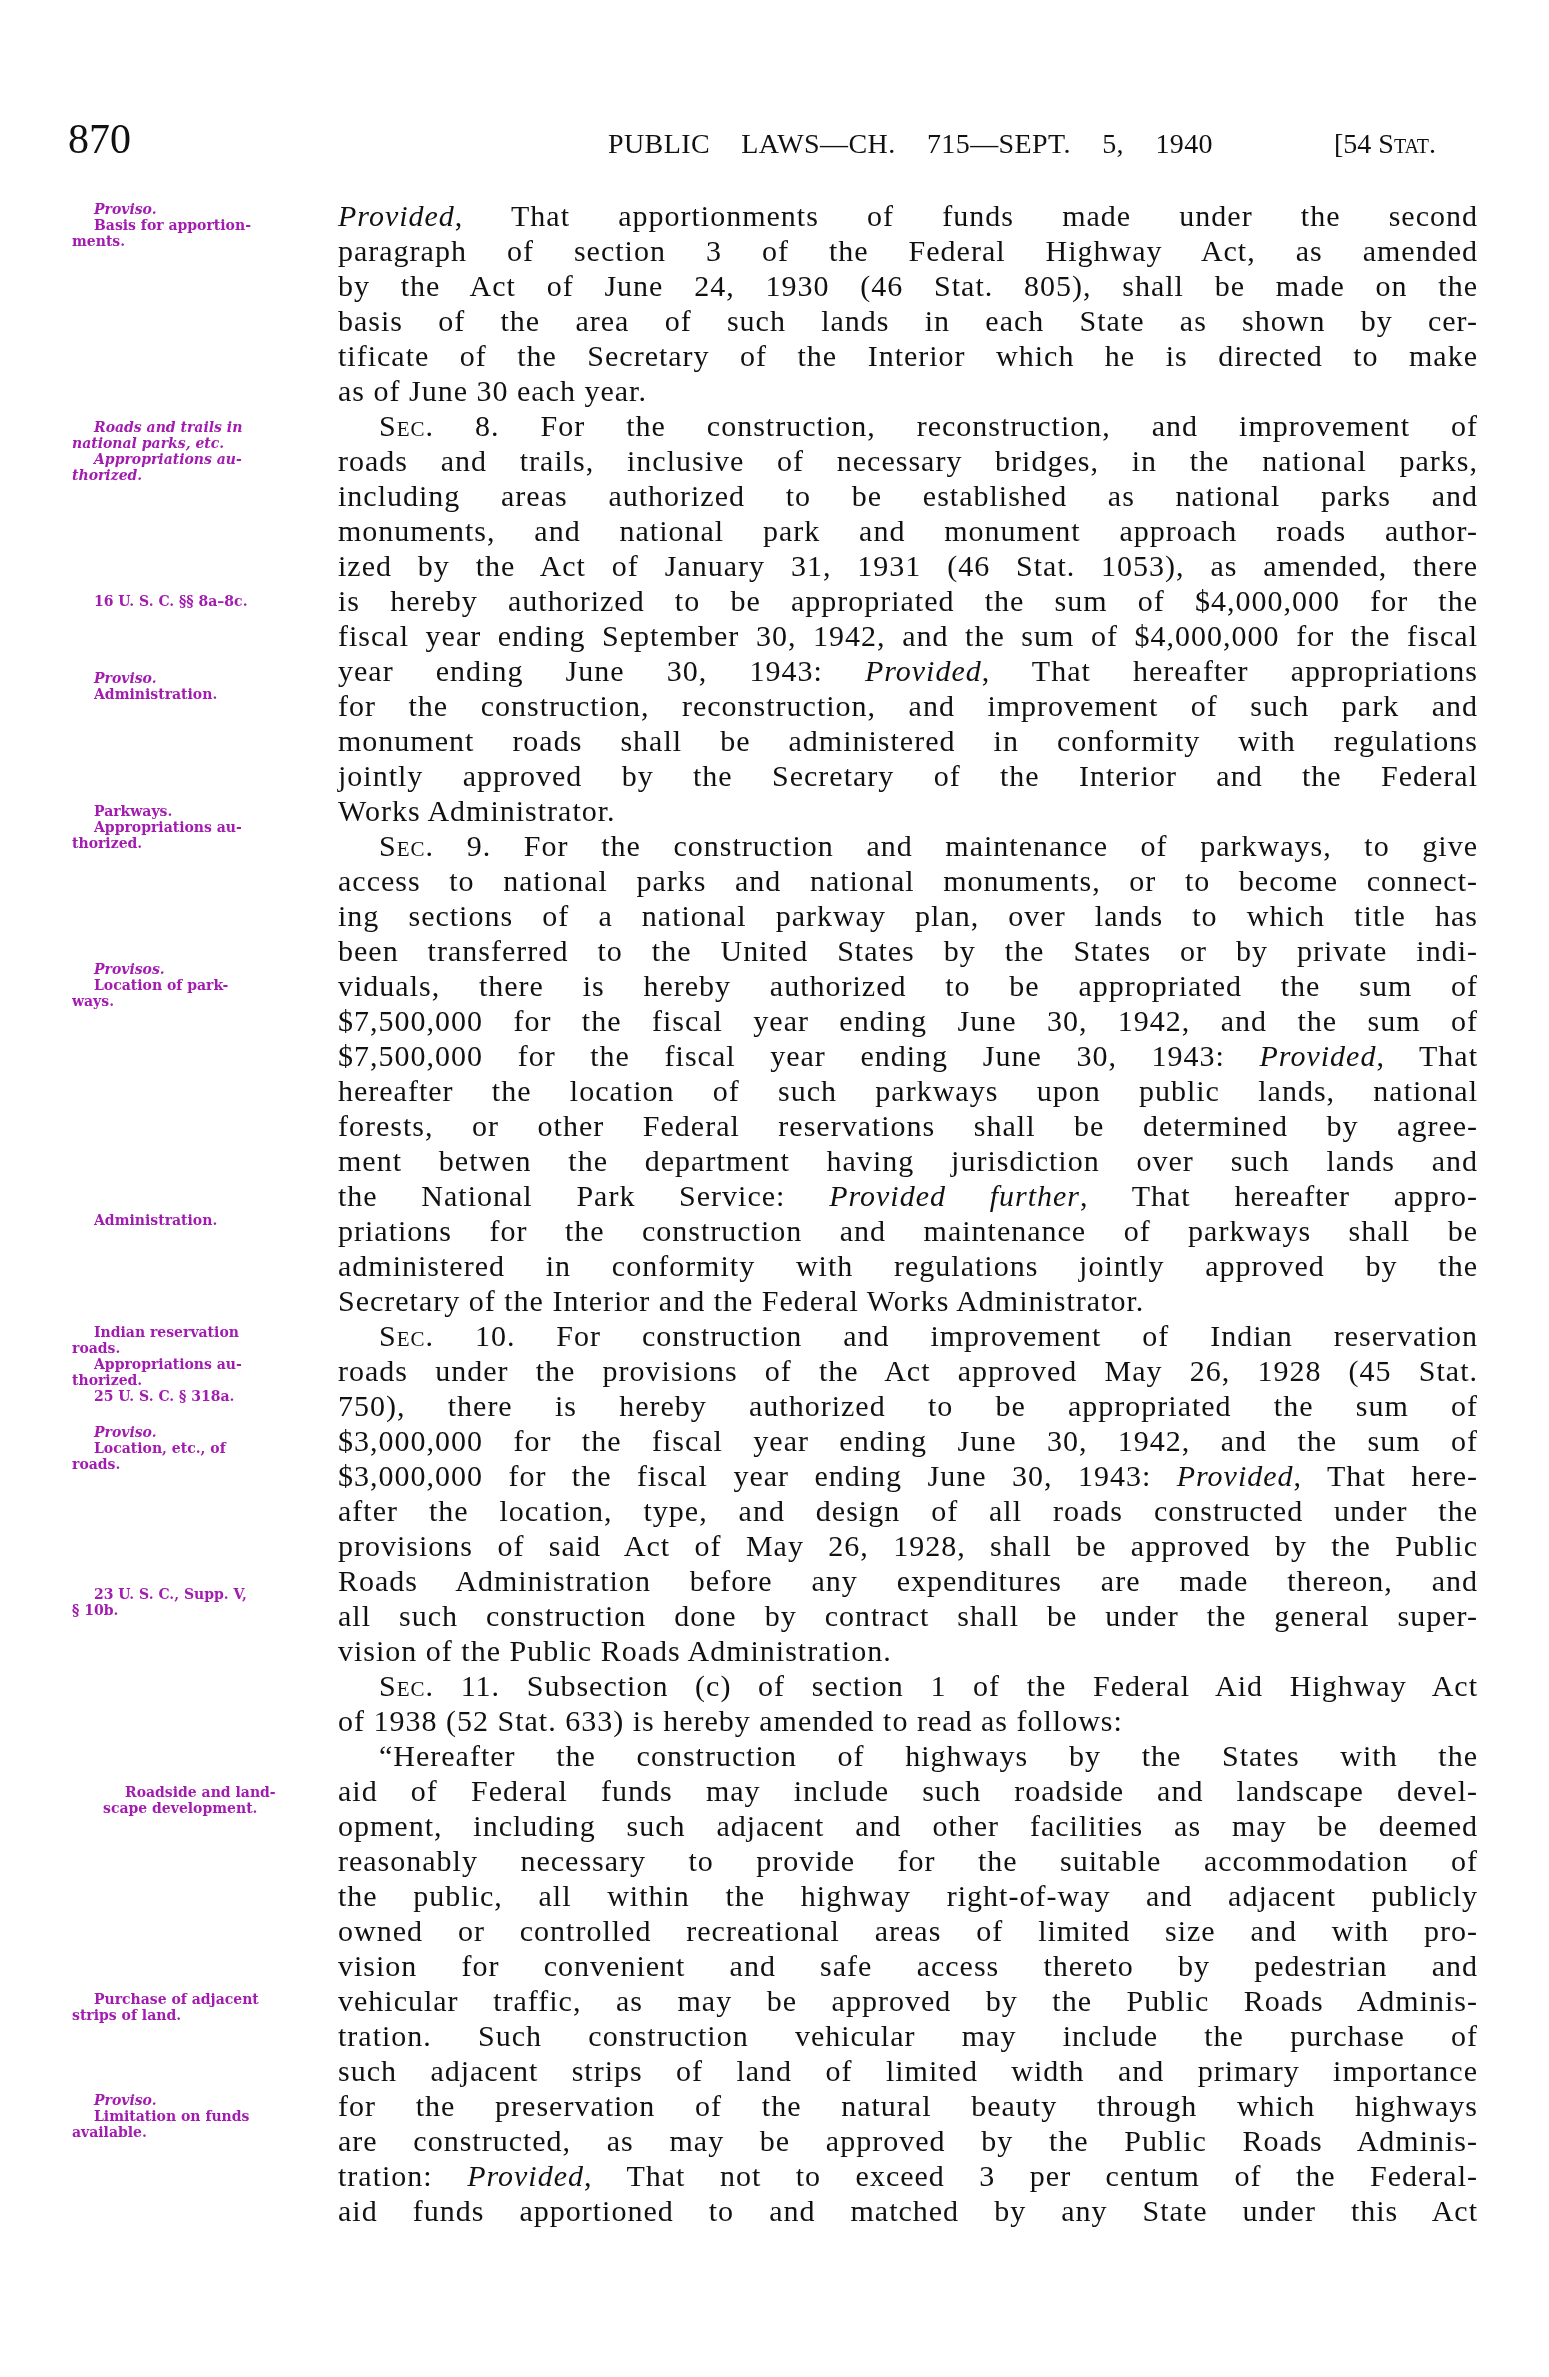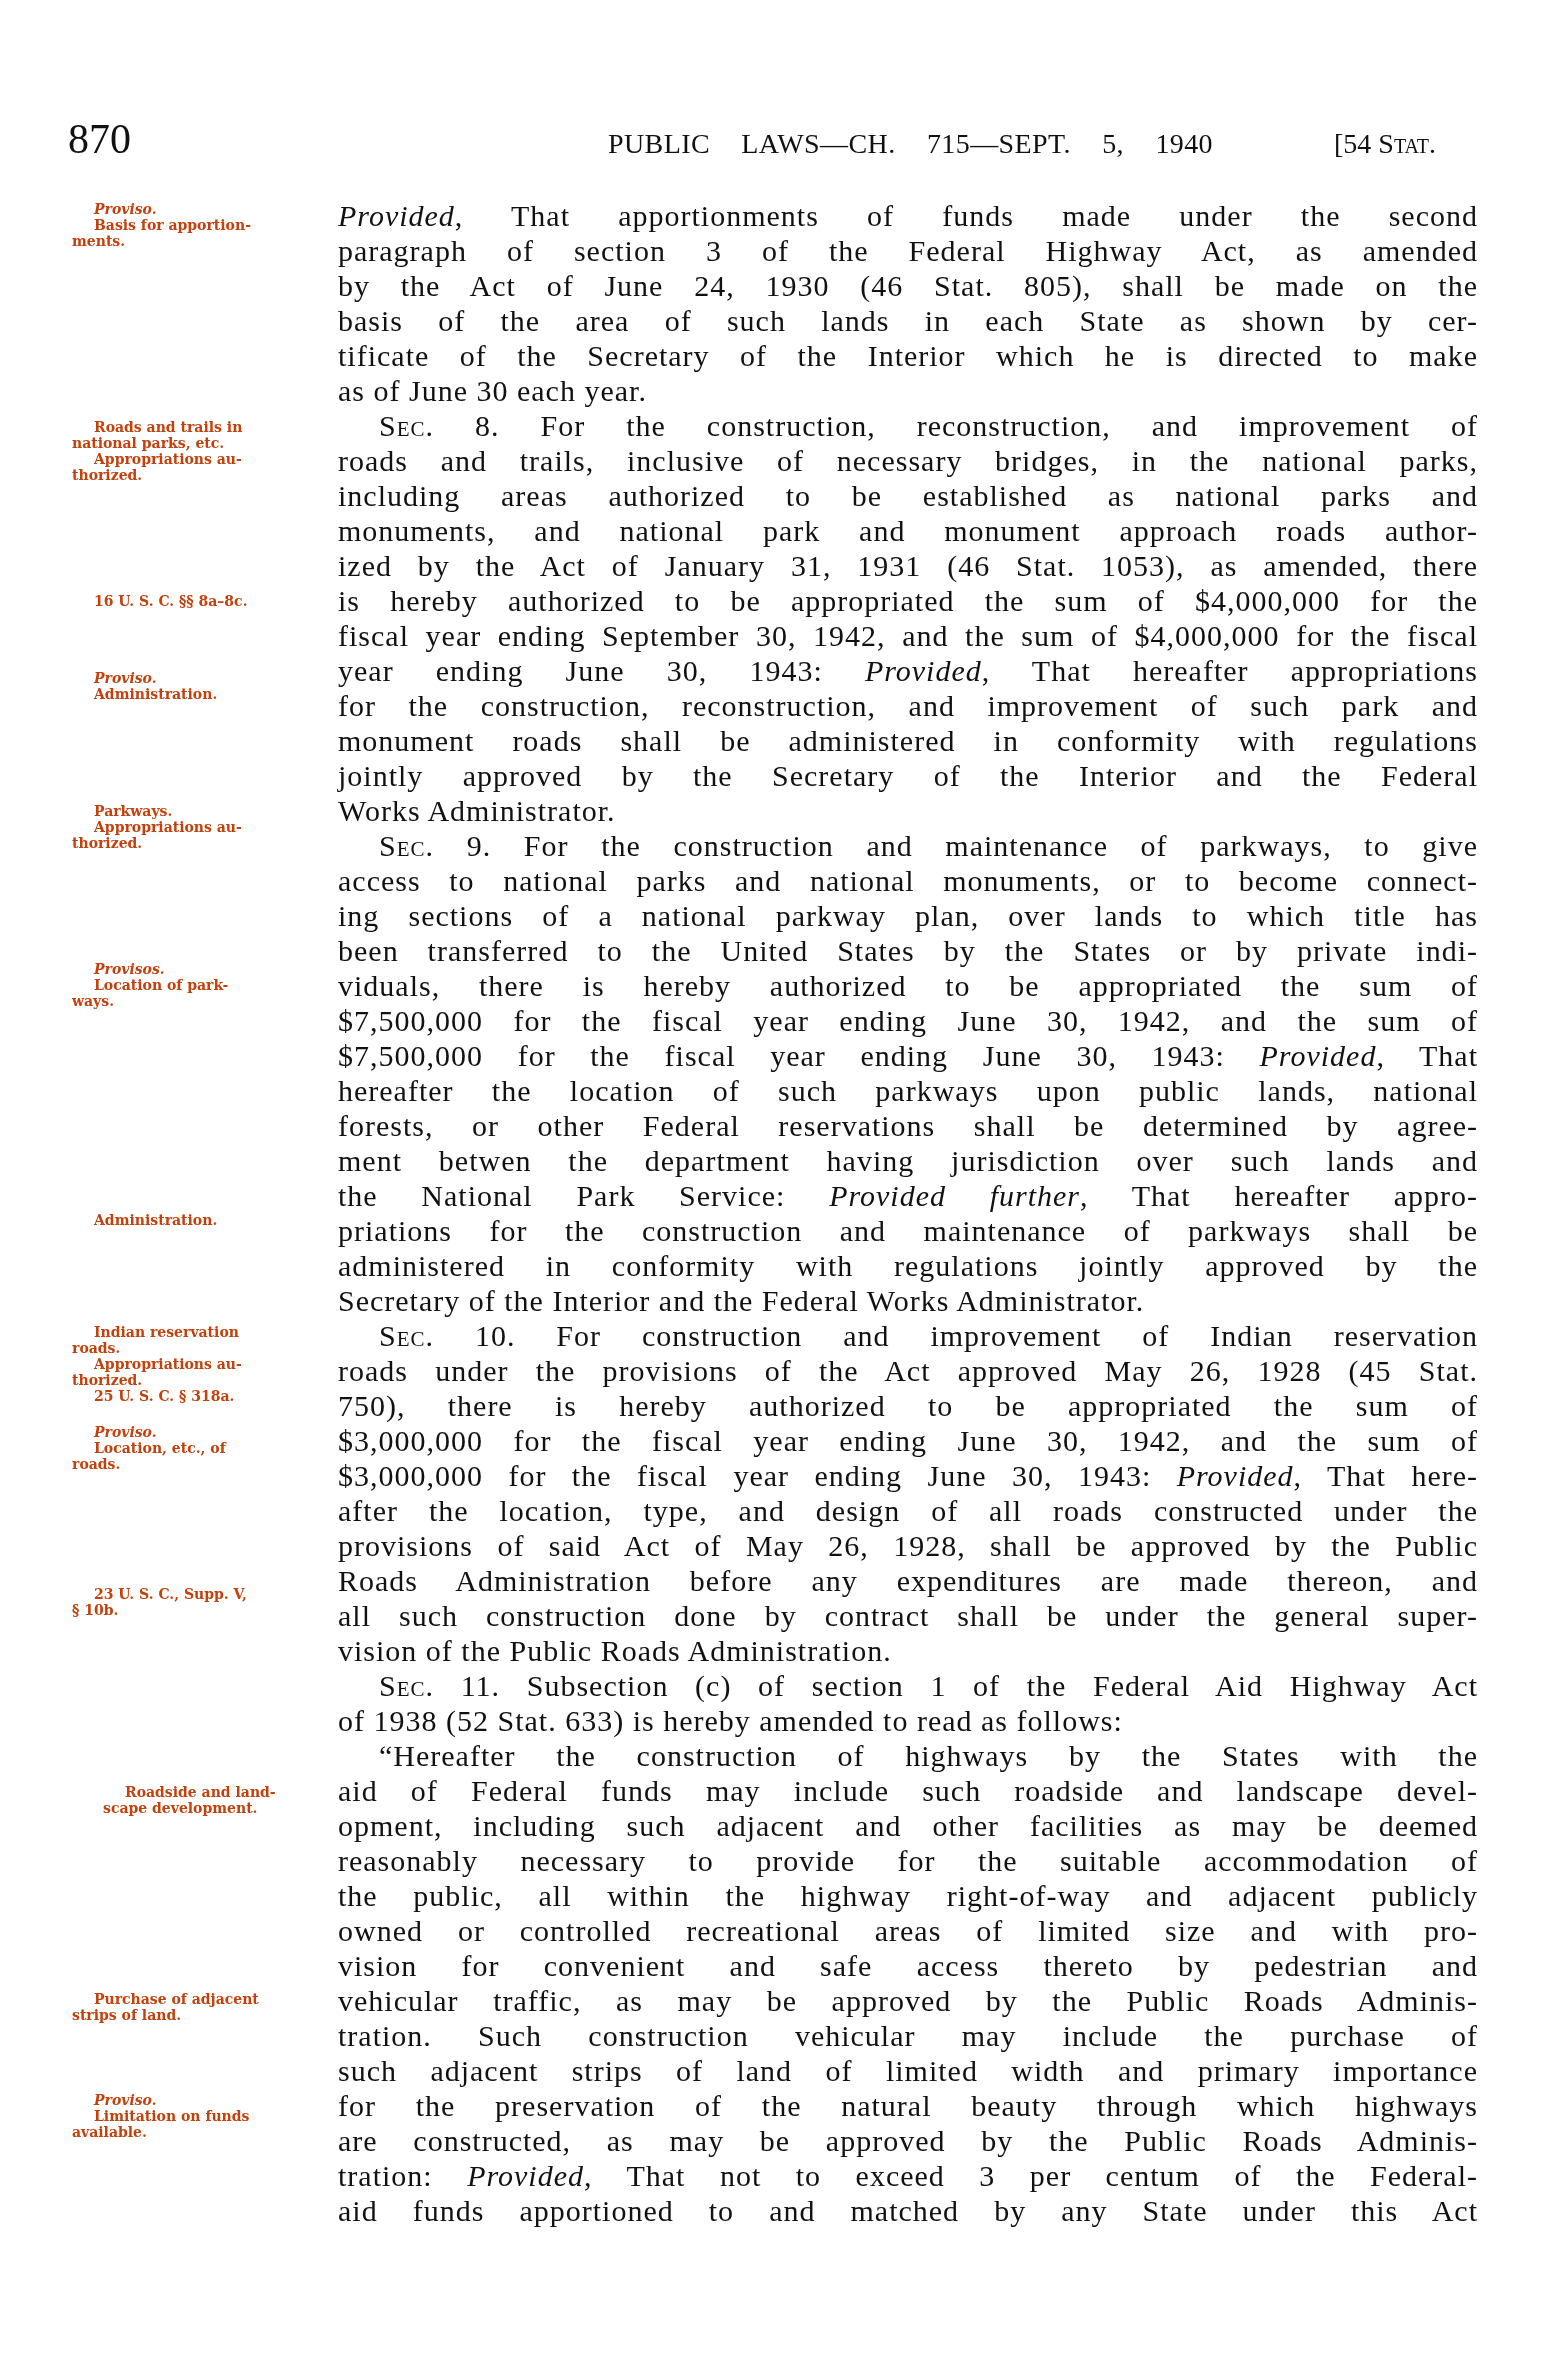--- a/index.html
+++ b/index.html
@@ -7,39 +7,39 @@
   .page-number { position: absolute; left: 68px; top: 118px; font-family: "Liberation Serif", serif; font-size: 42px; line-height: 42px; }
   .running-head { position: absolute; left: 608px; top: 127px; width: 605px; font-family: "Liberation Serif", serif; font-size: 28px; line-height: 34px; white-space: nowrap; text-align-last: justify; text-align: justify; letter-spacing: 0.4px; }
   .volume-ref { position: absolute; left: 1334px; top: 127px; width: 127px; font-family: "Liberation Serif", serif; font-size: 28px; line-height: 34px; white-space: nowrap; }
   .volume-ref .sc { font-variant: small-caps; }
   .body { position: absolute; left: 338px; top: 198px; width: 1140px; font-family: "Liberation Serif", serif; font-size: 30px; letter-spacing: 1px; }
   .line { height: 35px; line-height: 35px; white-space: nowrap; text-align: justify; text-align-last: justify; overflow: visible; }
   .line.last { text-align-last: left; }
   .line.indent { padding-left: 41px; }
   .line i { }
   .sc { font-variant: small-caps; }
-  .sidenote { position: absolute; left: 72px; width: 237px; font-family: "DejaVu Serif", serif; font-weight: bold; font-size: 14px; line-height: 16px; color: #c2410c; text-align: justify; }
+  .sidenote { position: absolute; left: 72px; width: 237px; font-family: "DejaVu Serif", serif; font-weight: bold; font-size: 14px; line-height: 16px; color: #a21caf; text-align: justify; }
   .sidenote .sn-line { display: block; }
   .sidenote .ind { padding-left: 22px; }
   .sidenote .it { font-style: italic; }
 </style>
 </head>
 <body>
 
 <div class="page-number">870</div>
 <div class="running-head">PUBLIC LAWS—CH. 715—SEPT. 5, 1940</div>
 <div class="volume-ref"><span>[54 </span><span class="sc">Stat.</span></div>
 
 <div id="sidenotes">
     <div class="sidenote" style="top: 201px;">
       <span class="sn-line ind it">Proviso.</span>
       <span class="sn-line ind">Basis for apportion-</span>
       <span class="sn-line">ments.</span>
     </div>
-    <div class="sidenote" style="top: 419px;">
+    <div class="sidenote" style="top: 419px; font-style: italic;">
       <span class="sn-line ind">Roads and trails in</span>
       <span class="sn-line">national parks, etc.</span>
       <span class="sn-line ind">Appropriations au-</span>
       <span class="sn-line">thorized.</span>
     </div>
     <div class="sidenote" style="top: 593px;">
       <span class="sn-line ind">16 U. S. C. §§ 8a–8c.</span>
     </div>
     <div class="sidenote" style="top: 670px;">
       <span class="sn-line ind it">Proviso.</span>

